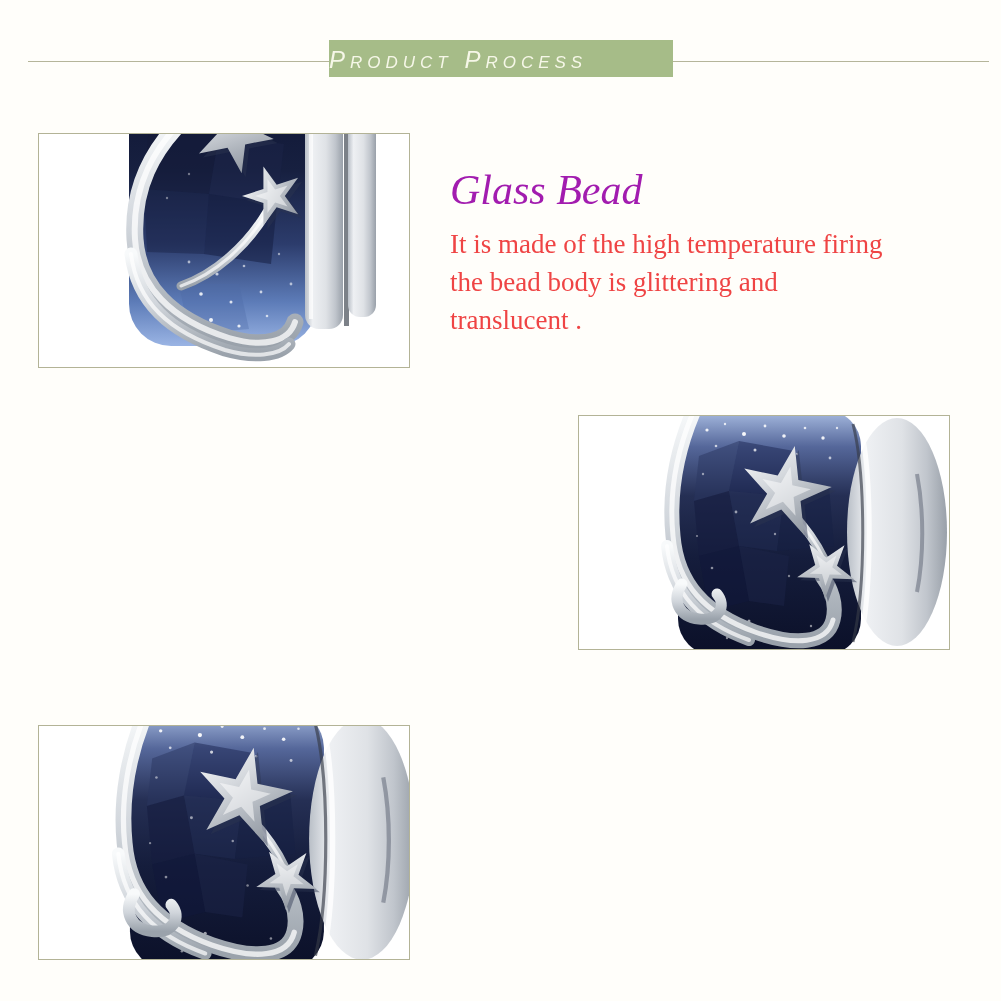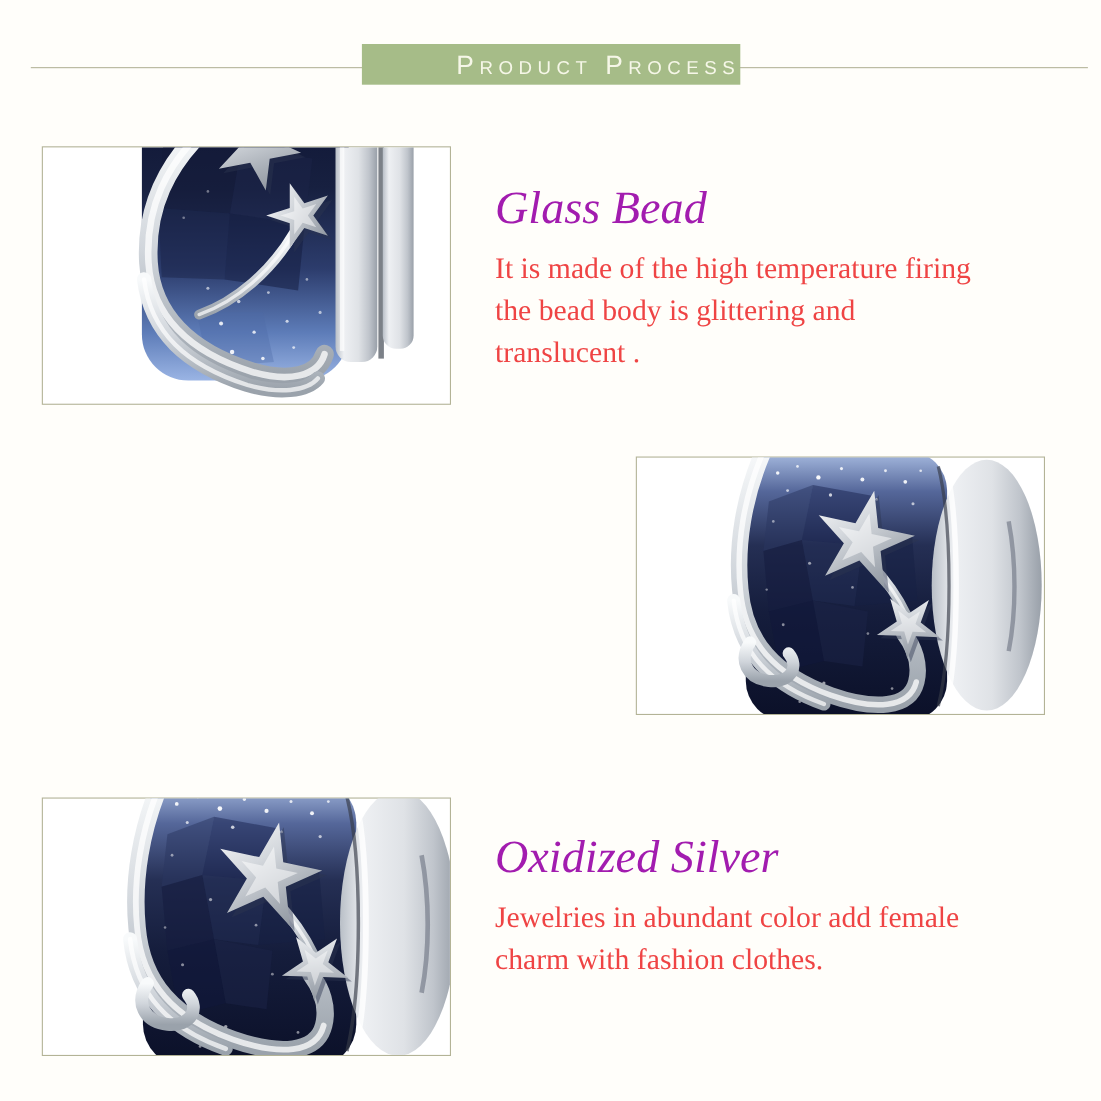--- a/index.html
+++ b/index.html
@@ -8,22 +8,23 @@
     background:#fffefa;overflow:hidden;
     font-family:"Liberation Serif","DejaVu Serif",serif;
   }
   
   #header-line{
     position:absolute;left:28px;top:61px;width:961px;height:1px;
     background:#b5b59a;
   }
   #banner{
     position:absolute;left:329px;top:40px;width:344px;height:37px;
-    background:#a6bc88;display:flex;align-items:center;justify-content:flex-end;
+    background:#a6bc88;display:flex;align-items:center;justify-content:flex-start;
     z-index:2;
+    font-style:italic;
   }
   #banner .banner-text{
     font-family:"Liberation Sans","DejaVu Sans",sans-serif;
     font-variant:small-caps;
     font-size:24px;letter-spacing:5px;color:#f6f7e8;line-height:1;
     padding-top:2px;white-space:nowrap;
   }
   
   .img-box{
     position:absolute;width:370px;height:233px;background:#ffffff;
@@ -216,19 +217,14 @@
     <svg width="370" height="233" viewBox="0 0 370 233">
       <use href="#beadFull"></use>
     </svg>
   </div>
 
   <div class="img-box" id="img3">
     <svg width="370" height="233" viewBox="0 0 370 233">
       <use href="#beadFull" transform="translate(-14,-10) scale(1.06)"></use>
     </svg>
   </div>
-  <div class="sec-text" id="text3">
-    <h2 class="sec-title">Oxidized Silver</h2>
-    <p class="sec-body">Jewelries in abundant color add female
-charm with fashion clothes.</p>
-  </div>
 
 </div>
 
 </body></html>

